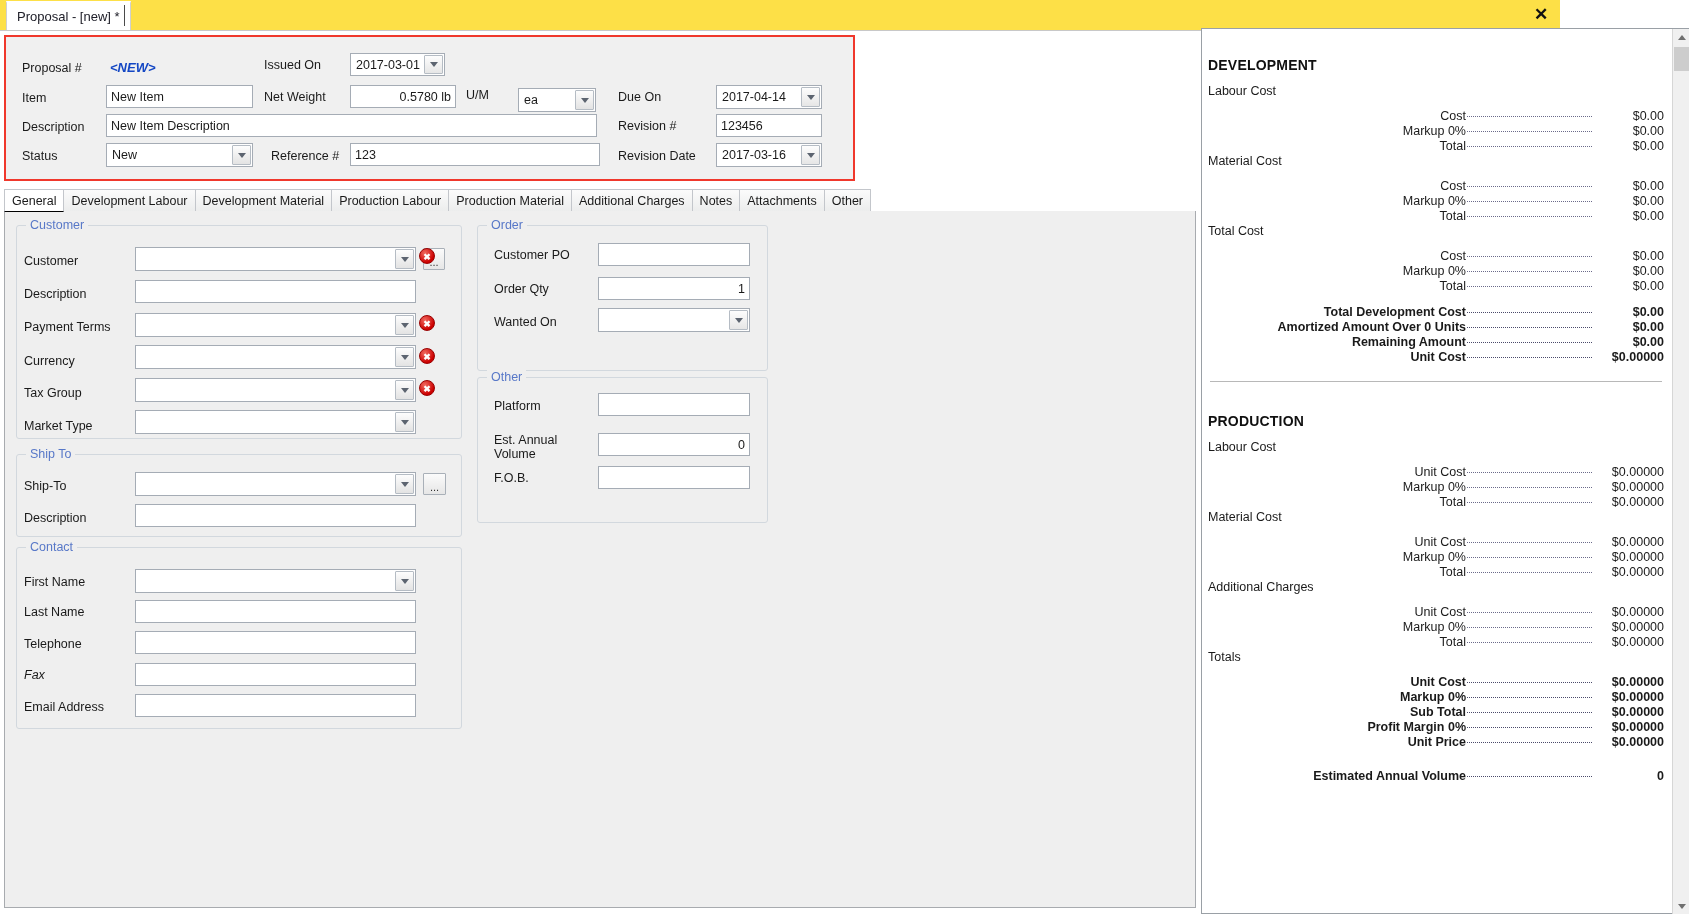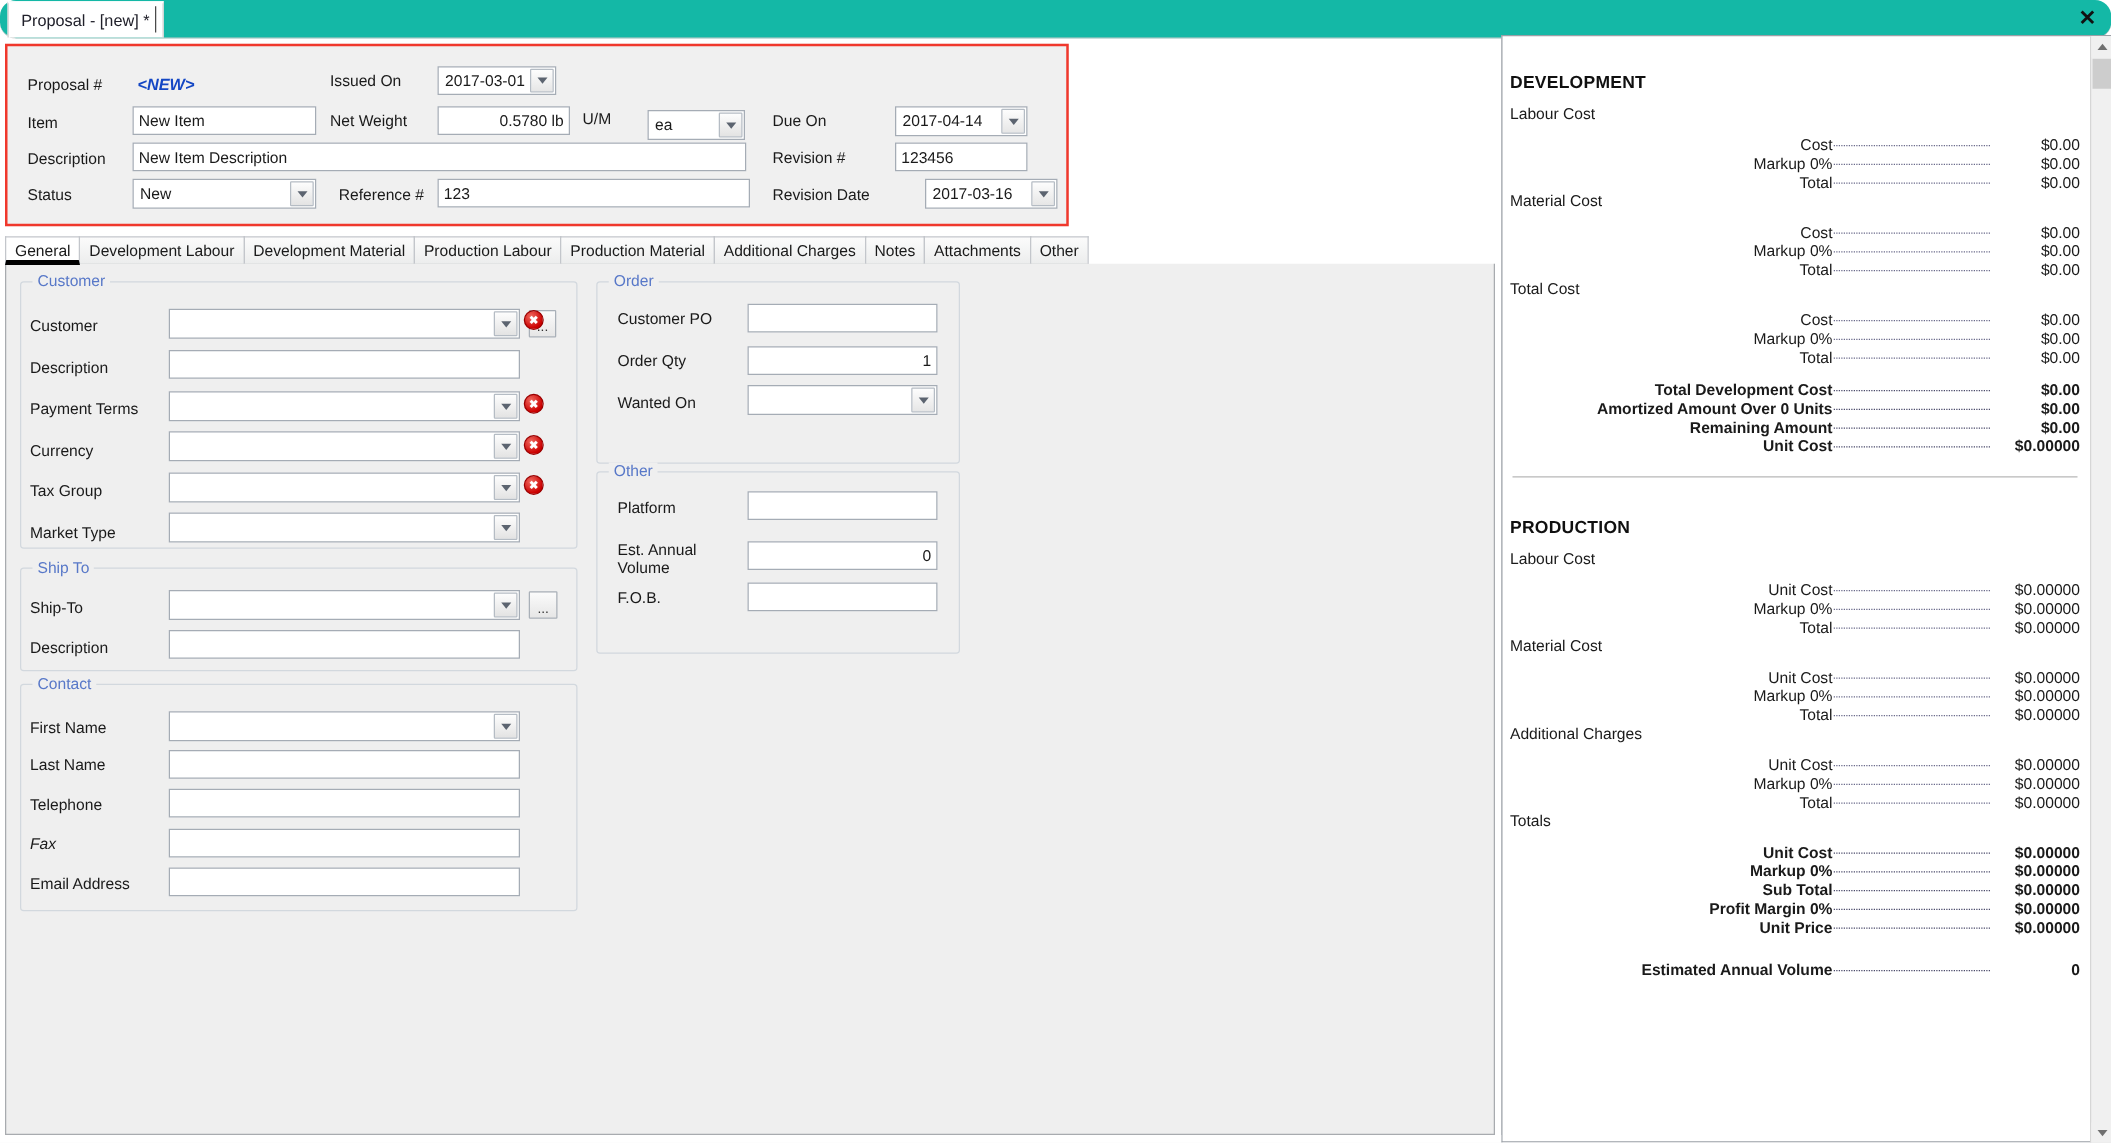--- a/index.html
+++ b/index.html
@@ -9,22 +9,22 @@
     overflow: hidden;
     background: #ffffff;
     font-family: "Liberation Sans", sans-serif;
     font-size: 12.5px;
     color: #1a1a1a;
   }
   .app { position: relative; width: 1689px; height: 914px; background:#ffffff; }
 
   
   .titlebar {
-    position:absolute; left:0; top:0; width:1689px; height:31px;
-    background:#14b8a6; border-bottom:1px solid #c8c8c8;border-radius:13px;
+    position:absolute; left:0; top:0; width:1560px; height:31px;
+    background:#fde047; border-bottom:1px solid #c8c8c8;
   }
   .doc-tab {
     position:absolute; left:6px; top:1px; height:29px;
     padding:6px 10px 0 10px;
     background:#ffffff;
     border:1px solid #d0d0d0; border-bottom:none; border-top:2px solid #ffffff;
     font-size:13px; color:#20202a; white-space:nowrap;
   }
   .doc-tab-caret {
     position:absolute; left:124px; top:5px; width:1px; height:21px; background:#4a4a4a;
@@ -81,21 +81,21 @@
   
   .tabstrip { position:absolute; left:4px; top:189px; width:1192px; height:23px; }
   .tabstrip .tab {
     position:relative; float:left; height:23px; line-height:22px;
     padding:0 7px; font-size:12.5px; color:#1a1a1a;
     background:linear-gradient(#fbfbfb,#eceded);
     border:1px solid #c3c6cb; border-bottom:1px solid #a8abaf;
     margin-right:-1px; cursor:default; white-space:nowrap;
   }
   .tabstrip .tab.active {
-    background:#ffffff; border-bottom:4px solid #000000; z-index:3;
+    background:#ffffff; border-bottom:1px solid #000000; z-index:3;
   }
 
   
   .page {
     position:absolute; left:4px; top:211px; width:1192px; height:697px;
     background:#efefef; border:1px solid #a8abaf; border-top:none;
   }
 
   
   .group { position:absolute; border:1px solid #d2d8de; border-radius:3px; background:transparent; }
@@ -208,21 +208,21 @@
       <div class="txt">2017-04-14</div>
       <div class="btn">
           <i class="chev"></i>
         </div>
     </div>
 
     <div class="hdr-label" style="left:612px; top:82px;">Revision #</div>
     <div class="tb" style="left:710px; top:77px; width:106px; height:23px;">123456</div>
 
     <div class="hdr-label" style="left:612px; top:112px;">Revision Date</div>
-    <div class="combo date" style="left:710px; top:106px; width:106px; height:24px;margin-left:24px;">
+    <div class="combo date" style="left:710px; top:106px; width:106px; height:24px;">
       <div class="txt">2017-03-16</div>
       <div class="btn">
           <i class="chev"></i>
         </div>
     </div>
   </div>
 
   <div class="tabstrip">
     <div class="tab active"><span>General</span></div>
     <div class="tab"><span>Development Labour</span></div>

